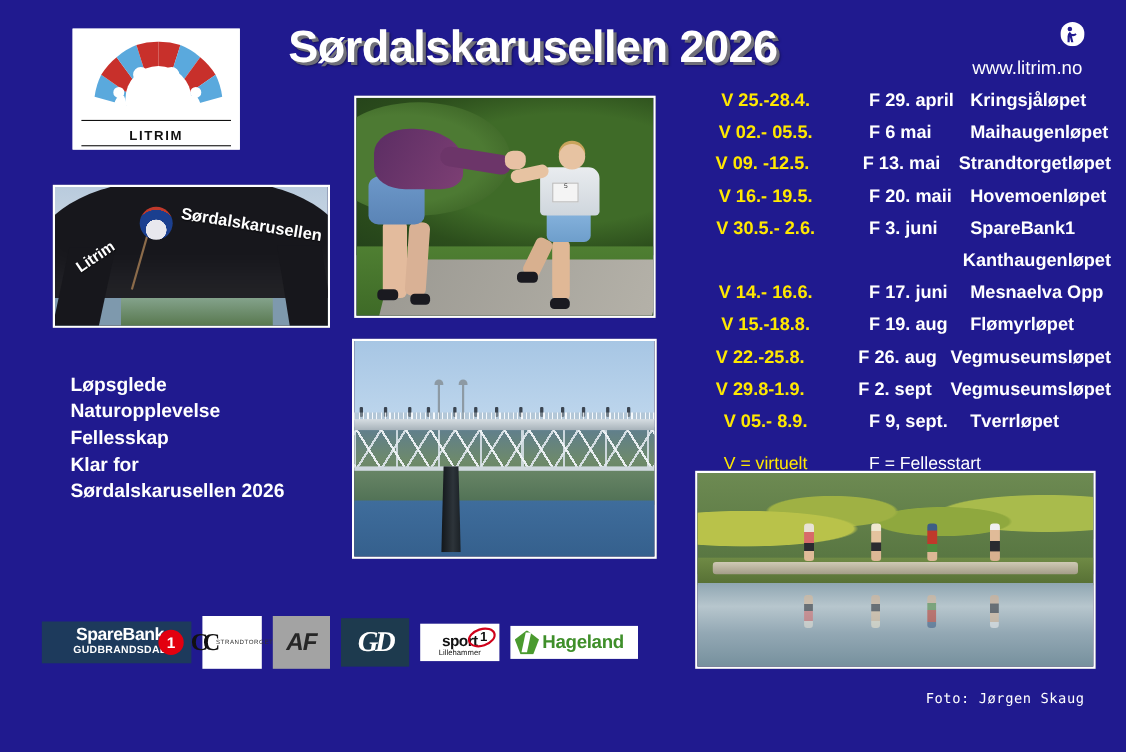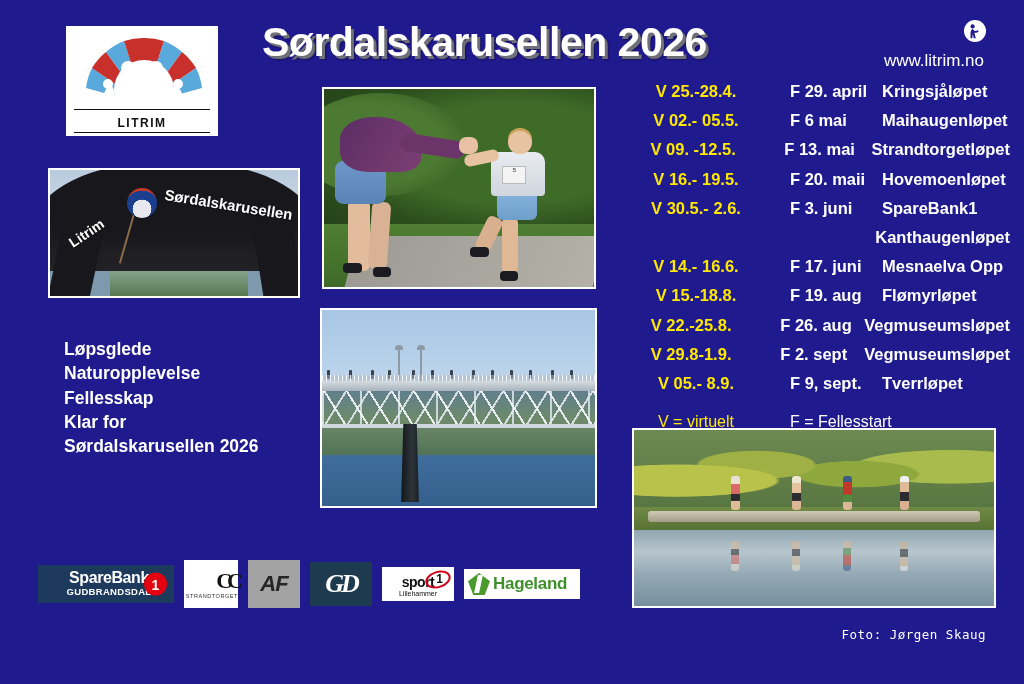--- a/index.html
+++ b/index.html
@@ -210,21 +210,21 @@
     width: 136px; height: 38px; background:#1d3a5c; position:relative;
     display:flex; flex-direction:column; justify-content:center; padding-left:6px;
   }
   .sp-sparebank .l1 { color:#fff; font-size:16px; font-weight:bold; letter-spacing:-0.4px; line-height:16px; }
   .sp-sparebank .l2 { color:#fff; font-size:9.5px; font-weight:bold; letter-spacing:0.3px; line-height:12px; }
   .sp-sparebank .dot {
     position:absolute; right:7px; top:50%; transform:translateY(-50%);
     width:23px; height:23px; border-radius:50%; background:#e3000f;
     color:#fff; font-size:14px; font-weight:bold; display:flex; align-items:center; justify-content:center;
   }
-  .sp-cc { width:54px; height:48px; background:#fff; flex-direction:column; gap:1px; padding-top:0;align-items:flex-end; }
+  .sp-cc { width:54px; height:48px; background:#fff; flex-direction:row; gap:1px; padding-top:0; }
   .sp-cc .glyph { font-size:22px; font-weight:bold; color:#111; letter-spacing:-5px; line-height:22px; font-family:"Liberation Serif", serif; }
   .sp-cc .sub { font-size:5.6px; color:#333; letter-spacing:0.5px; }
   .sp-af { width:52px; height:48px; background:#a3a3a3; }
   .sp-af .glyph { font-size:22px; font-weight:bold; color:#262626; font-style:italic; letter-spacing:-1px; }
   .sp-gd { width:62px; height:44px; background:#1d3a4e; }
   .sp-gd .glyph { font-size:26px; font-weight:bold; color:#fff; font-style:italic; letter-spacing:-3px; font-family:"Liberation Serif", serif; }
   .sp-sport1 { width:72px; height:34px; background:#fff; position:relative; flex-direction:column; padding-top:5px; }
   .sp-sport1 .l1 { font-size:14px; font-weight:bold; color:#111; letter-spacing:-0.5px; line-height:14px; }
   .sp-sport1 .l2 { font-size:7px; color:#111; line-height:9px; }
   .sp-sport1 .ring {

